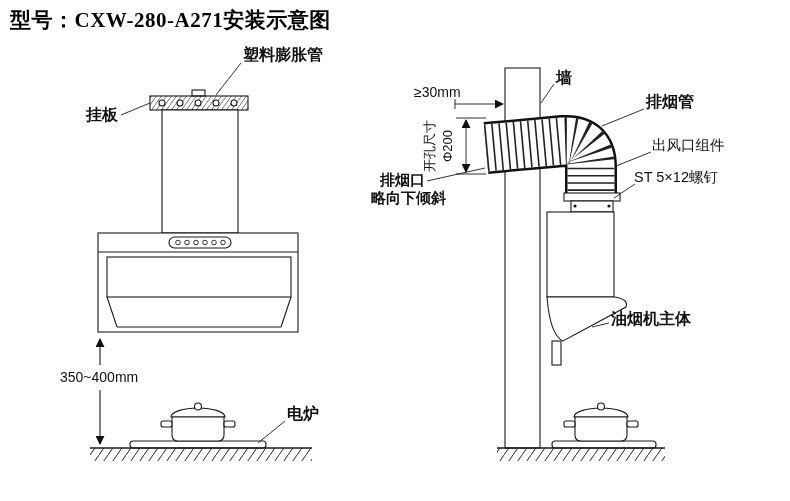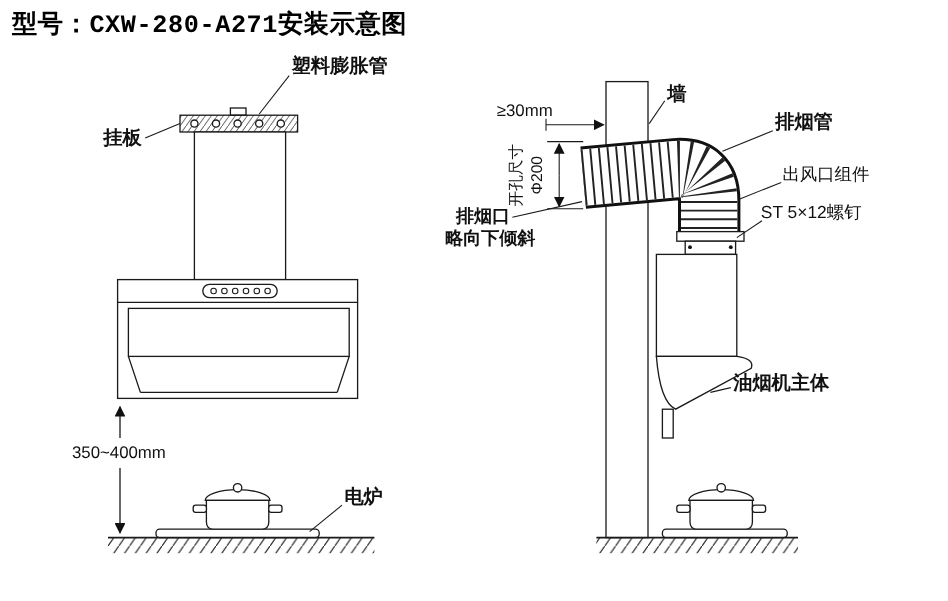--- a/index.html
+++ b/index.html
@@ -6,21 +6,21 @@
   .page{
     position:relative;
     width:790px;height:501px;
     background:#fff;
     font-family:"Liberation Sans", sans-serif;
     overflow:hidden;
   }
   .page h1{
     position:absolute;left:10px;top:6px;margin:0;
     font-size:21px;font-weight:bold;color:#000;
-    font-family:Liberation Mono, monospace;
+    font-family:Liberation Serif, serif;
     letter-spacing:0.5px;
   }
   svg{position:absolute;left:0;top:0;}
   svg text{font-family:"Liberation Sans", sans-serif;fill:#111;}
 </style>
 </head>
 <body>
 
 <div class="page">
   <h1>型号：CXW-280-A271安装示意图</h1>

